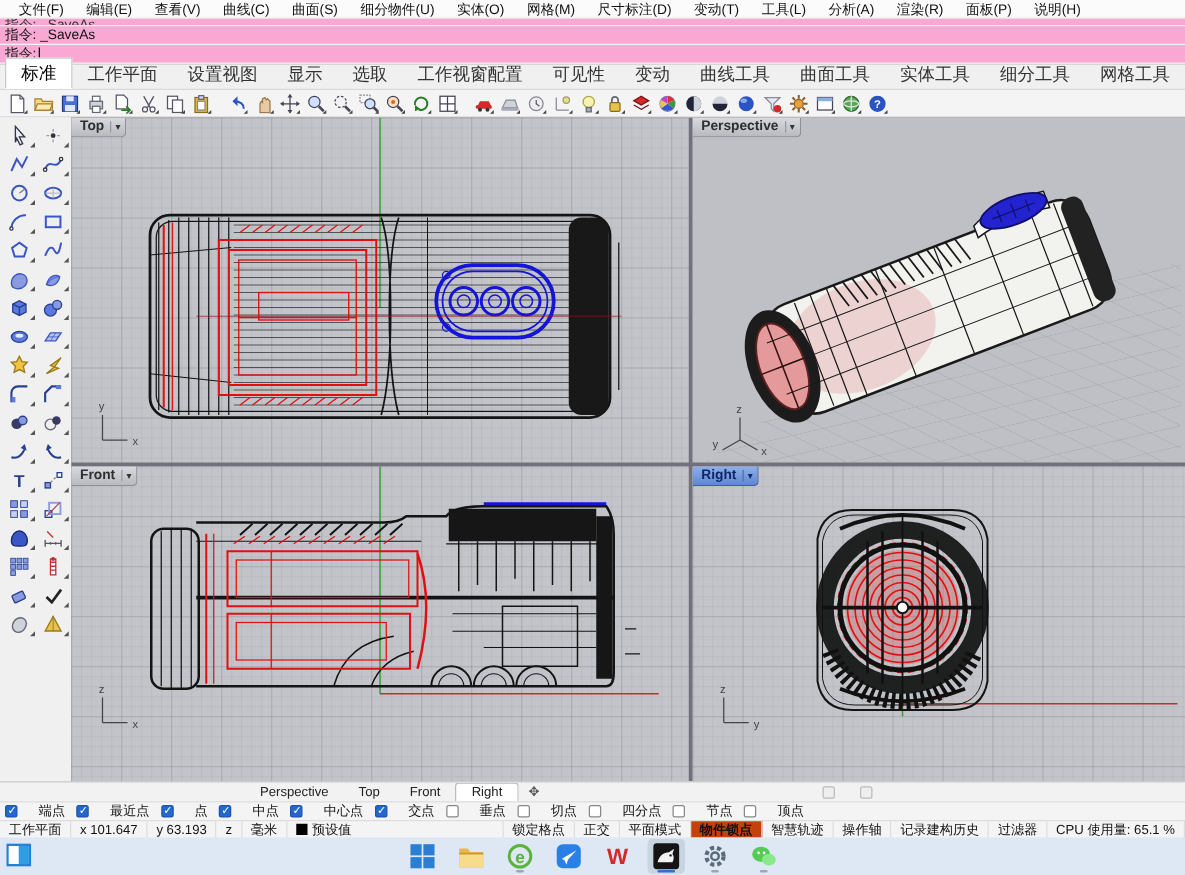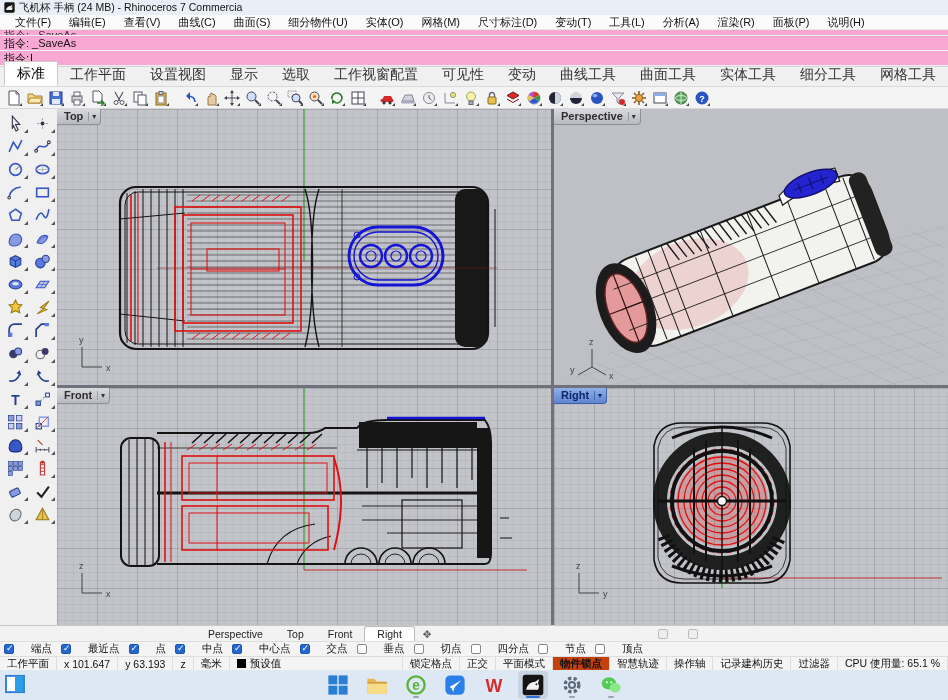--- a/index.html
+++ b/index.html
@@ -84,28 +84,20 @@
   .tk svg { display:block; }
   .tk.active { background:#c9d4e1; }
   .tk .runmark { position:absolute; bottom:1px; left:50%; transform:translateX(-50%); width:6px; height:2px; border-radius:2px; background:#9aa7b5; }
   .tk.active .runmark { width:14px; background:#2f6fd6; }
 </style>
 </head>
 <body>
 
 <div class="app">
 
-  <div class="titlebar">
-    <span class="ticon" id="title-icon"><svg viewBox="0 0 16 16" width="11" height="11" aria-hidden="true">
-          <rect x="0.5" y="0.5" width="15" height="15" rx="2" fill="#141414"></rect>
-          <path d="M3 11.5c.8-3.8 3.6-5.8 6.6-5.8l3-2-1 3c1 1.2 1 3.2 0 4.8z" fill="#f2f2f2"></path>
-          <circle cx="10.5" cy="7.5" r=".7" fill="#141414"></circle>
-        </svg></span>
-    <span class="ttext">飞机杯 手柄 (24 MB) - Rhinoceros 7 Commercia</span>
-  </div>
 
   <div class="menubar" id="menubar">
       <span class="menu-item">文件(F)</span>
       <span class="menu-item">编辑(E)</span>
       <span class="menu-item">查看(V)</span>
       <span class="menu-item">曲线(C)</span>
       <span class="menu-item">曲面(S)</span>
       <span class="menu-item">细分物件(U)</span>
       <span class="menu-item">实体(O)</span>
       <span class="menu-item">网格(M)</span>

